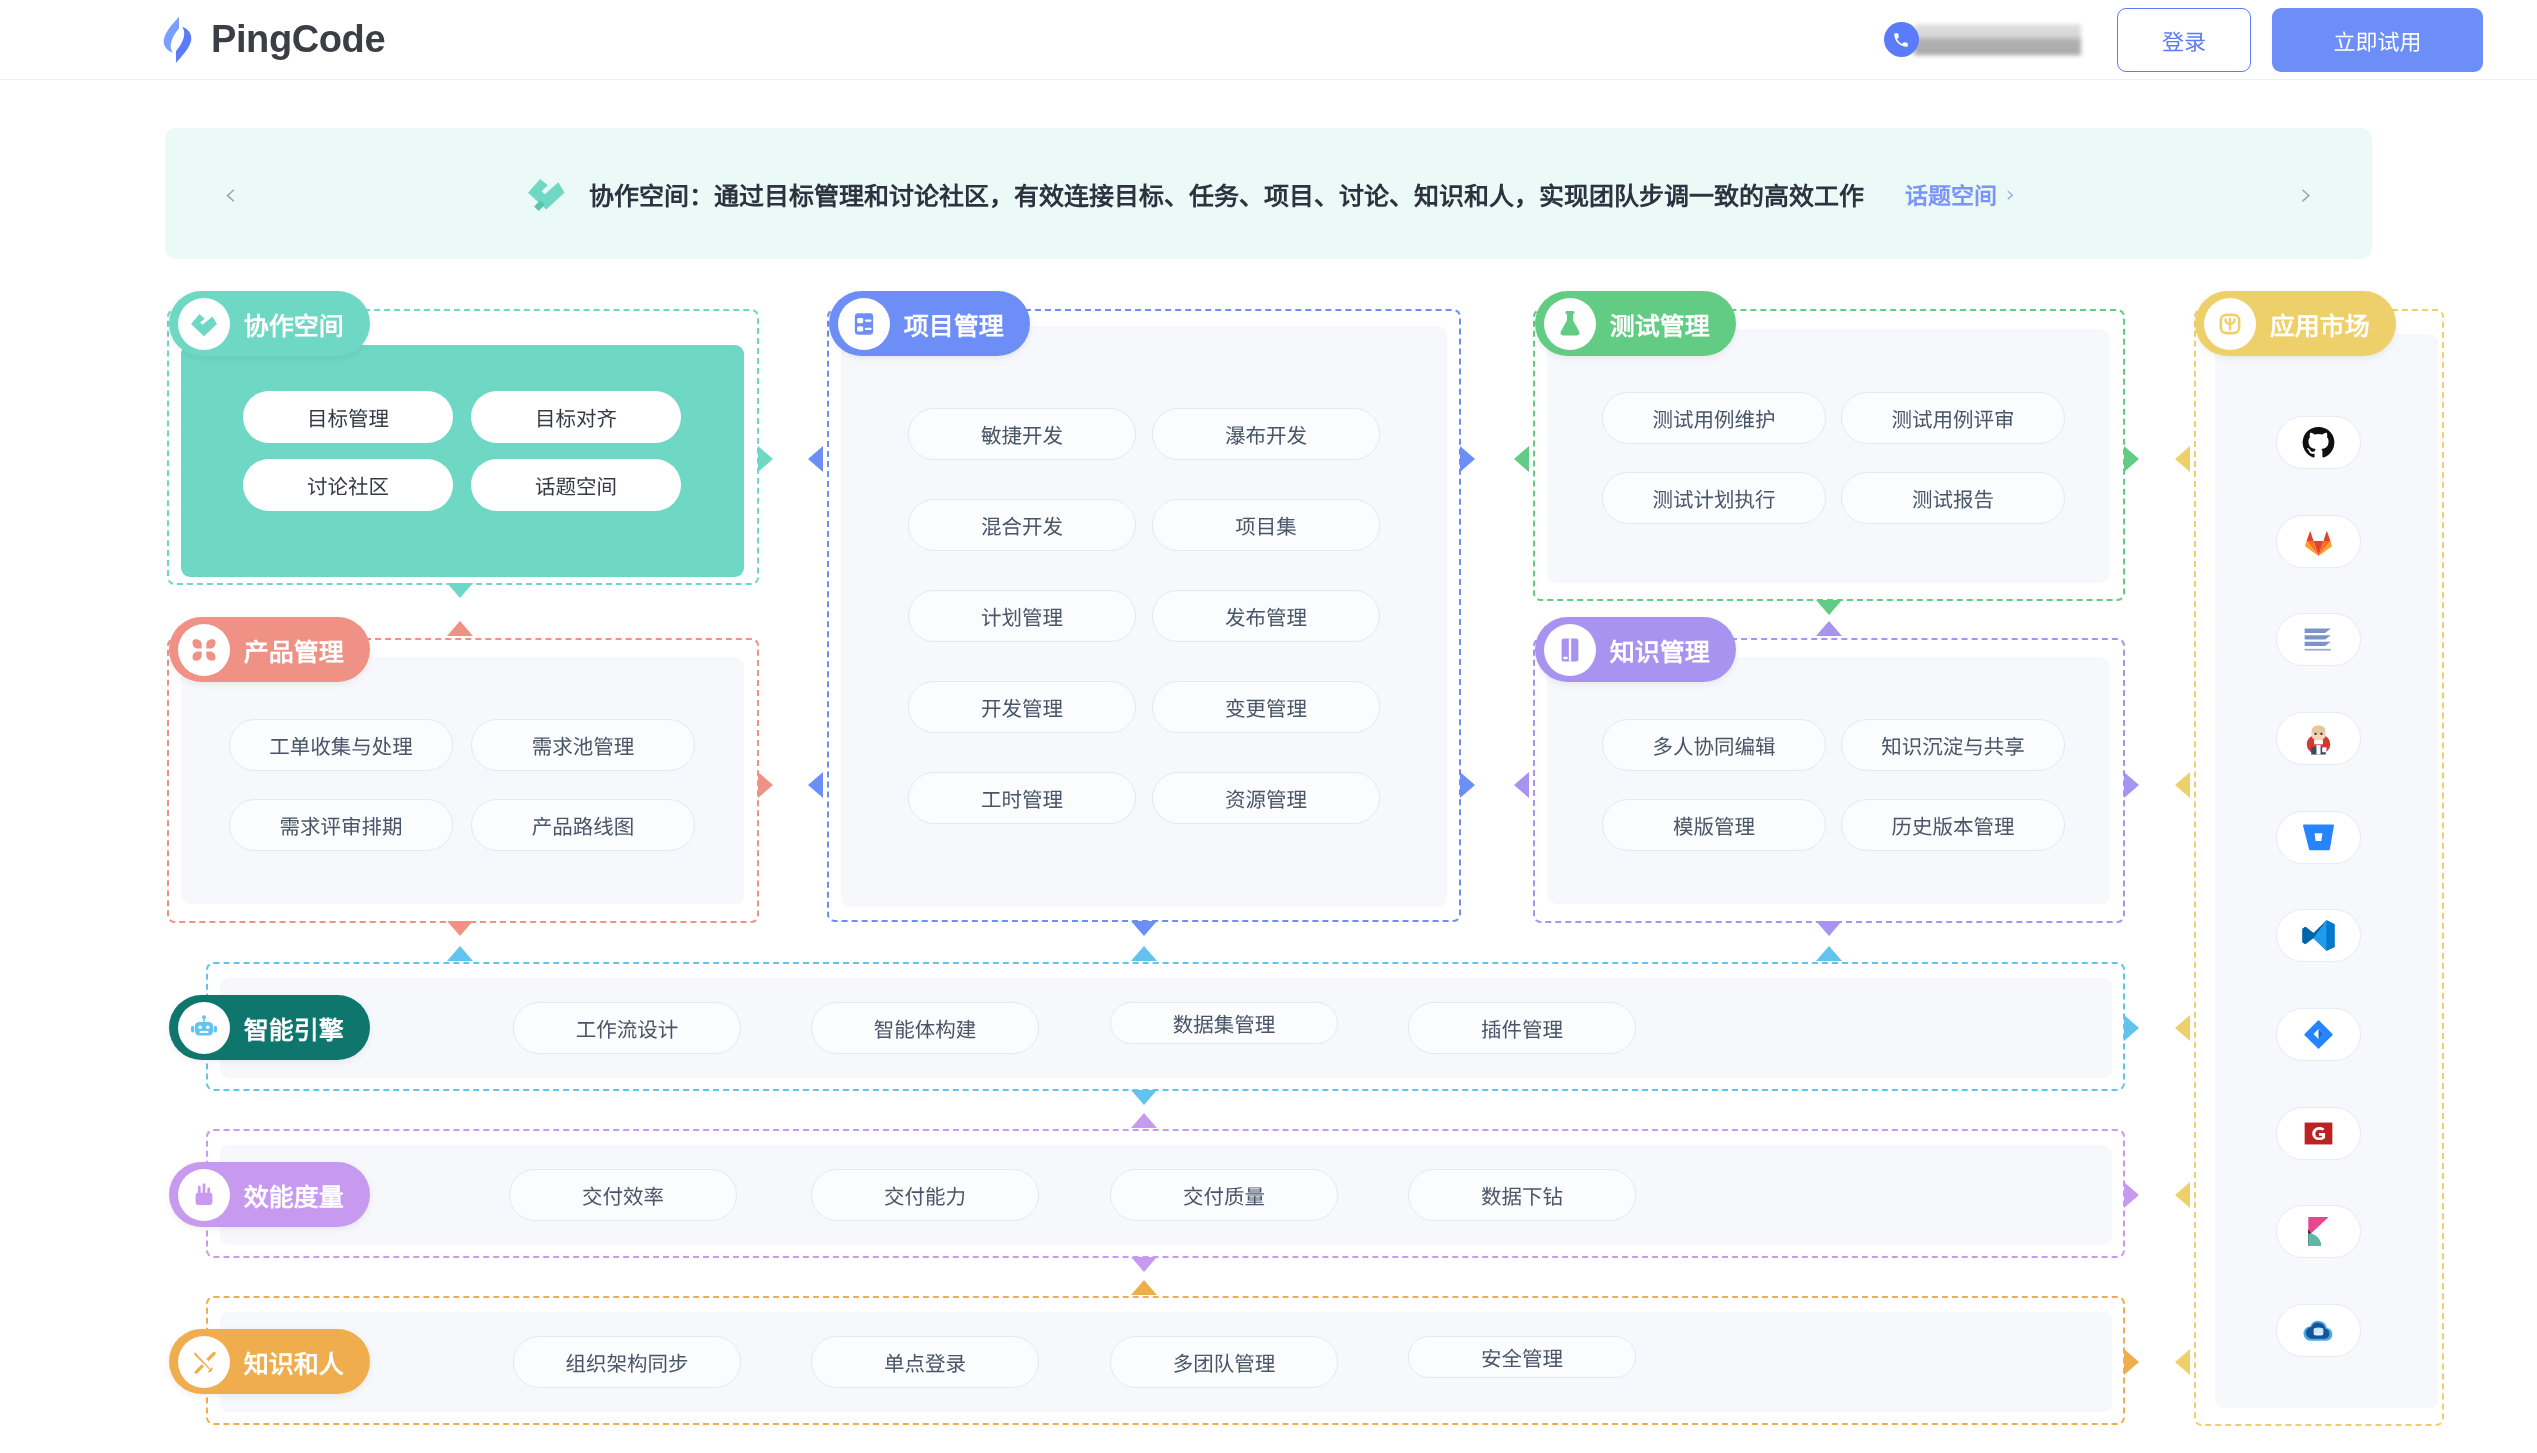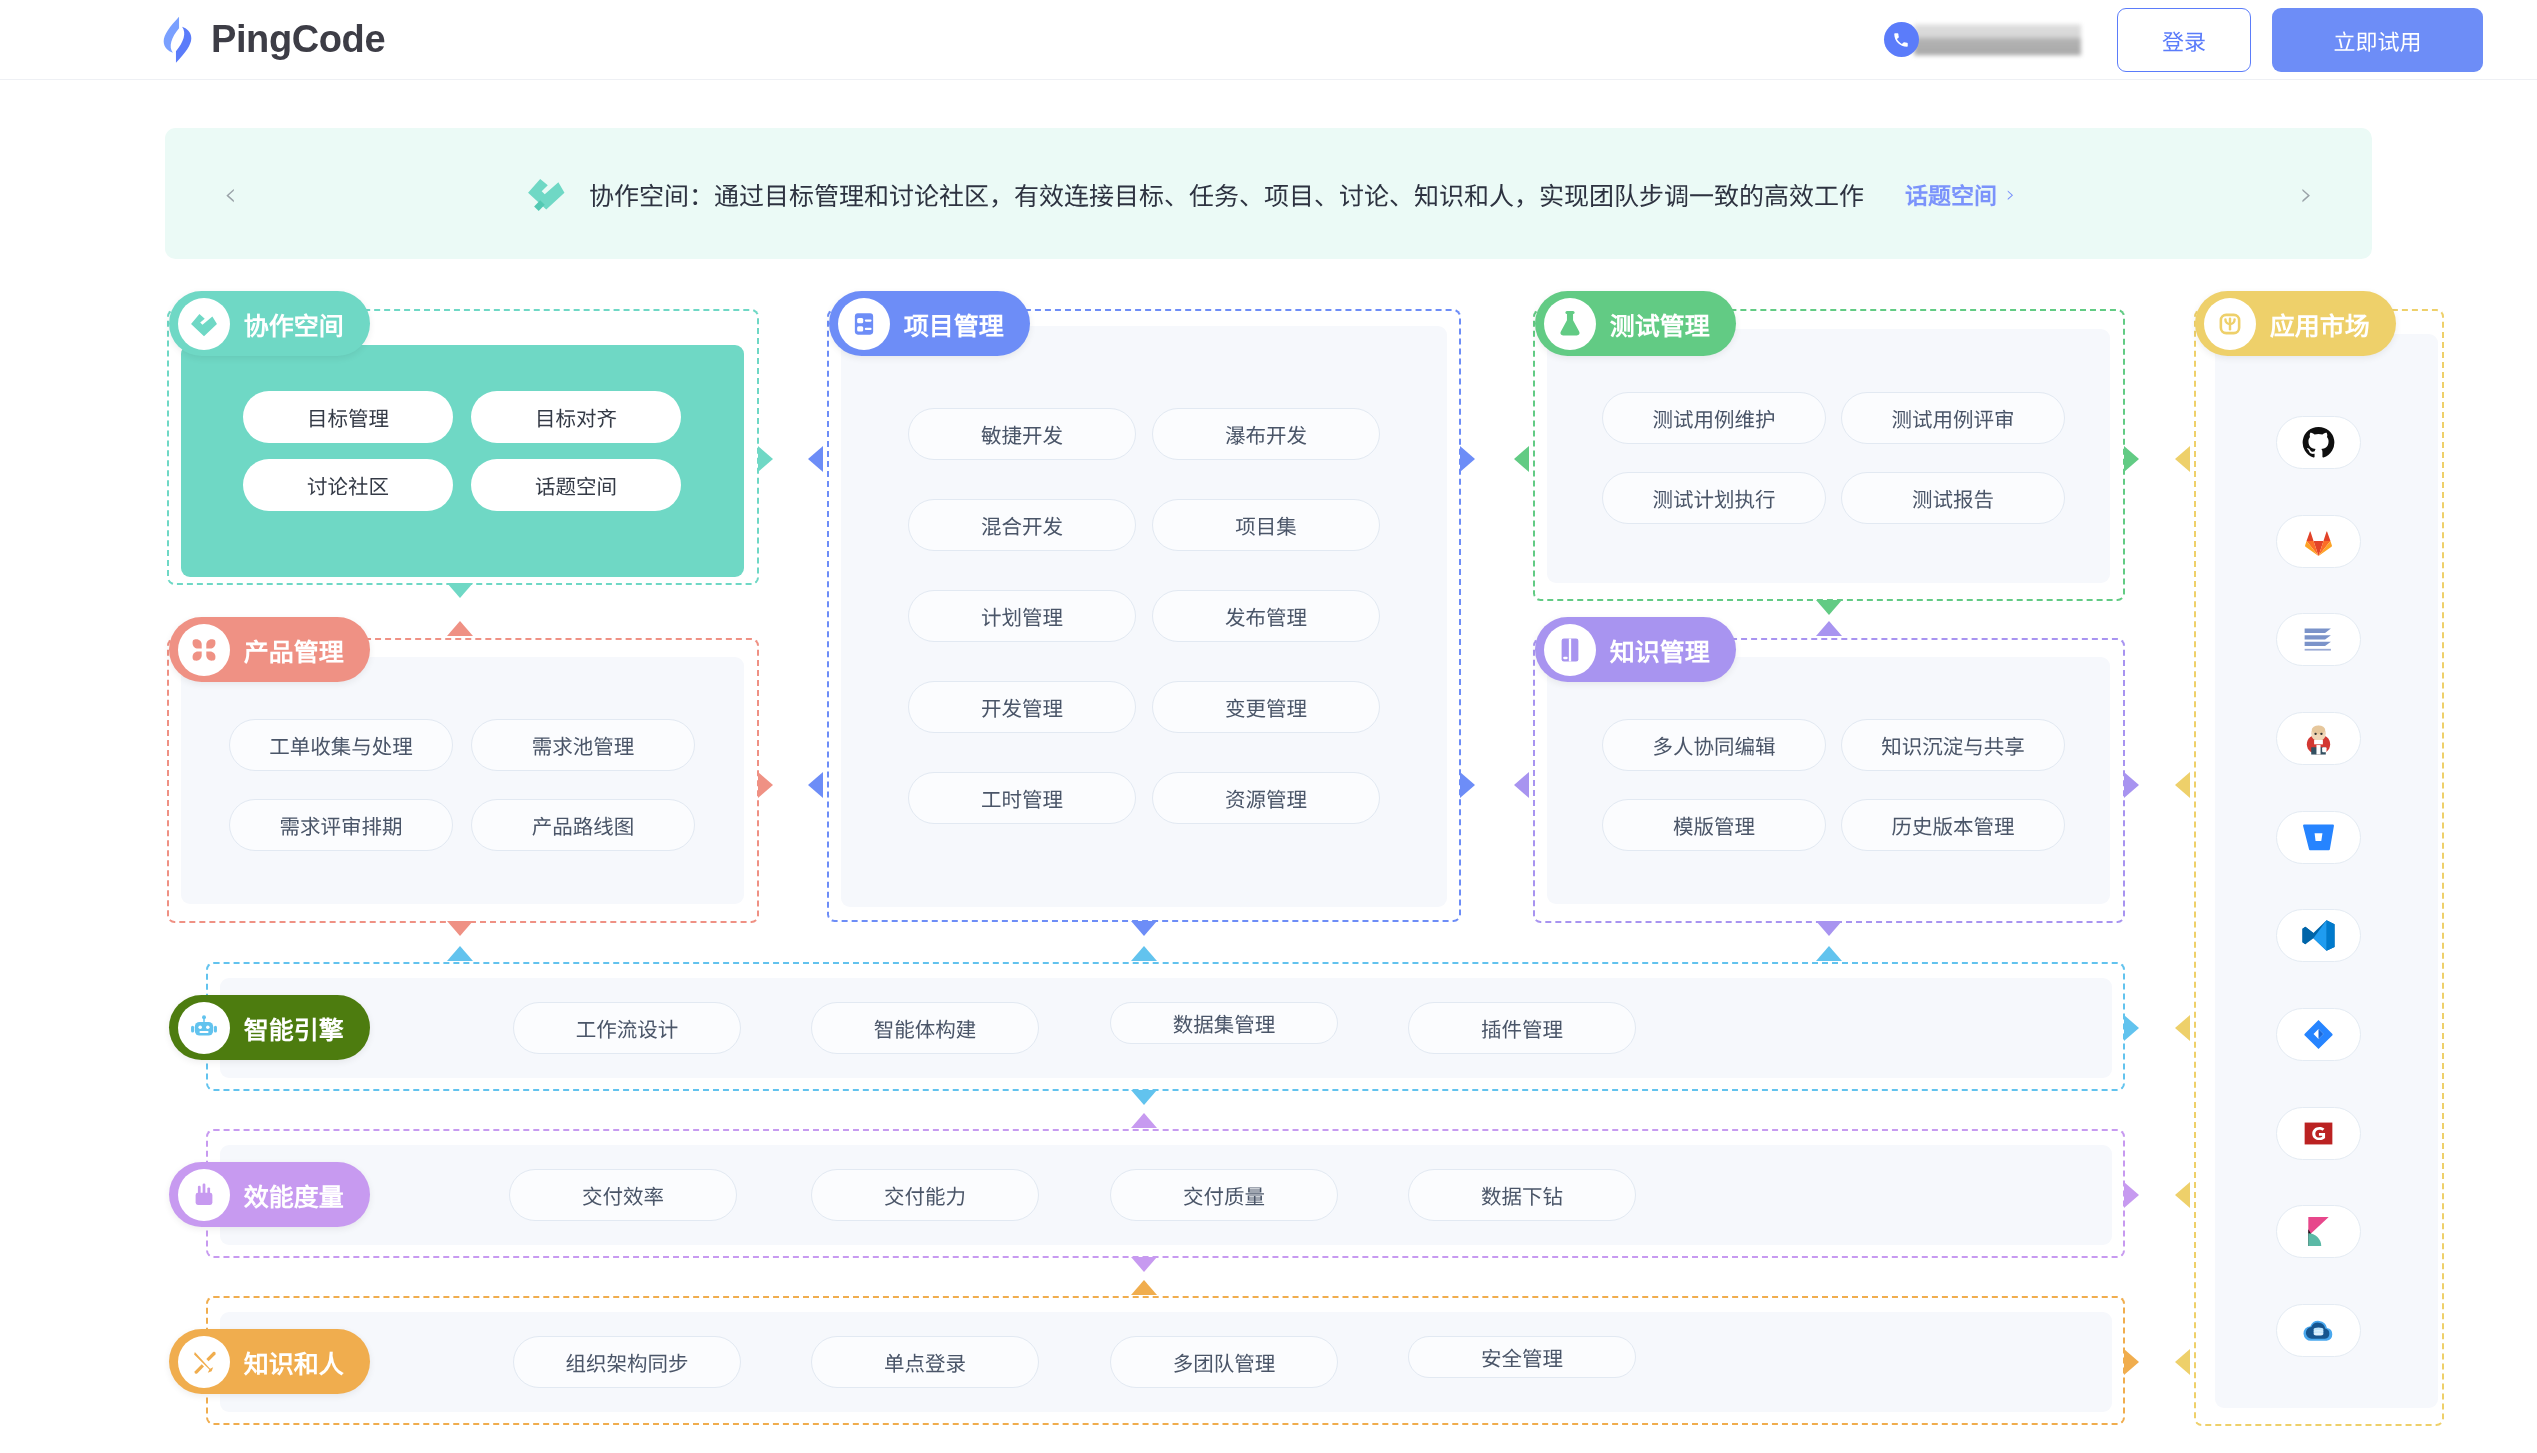--- a/index.html
+++ b/index.html
@@ -90,21 +90,21 @@
   .banner-arrow {
     width: 53px; display: flex; align-items: center; justify-content: center;
     color: #9aa2a8; font-size: 32px; cursor: pointer; user-select: none;
     font-family: "DejaVu Sans", sans-serif; font-weight: 300;
   }
   .banner-arrow.l { margin-left: 39px; }
   .banner-arrow.r { margin-left: auto; margin-right: 39px; }
   .banner-mid { display: flex; align-items: center; flex: 1; justify-content: center; gap: 0; }
   .banner-icon { width: 47px; height: 47px; flex: 0 0 auto; margin-right: 20px; }
   .banner-text {
-    font-size: 25px; font-weight: normal; color: #2d3240; white-space: nowrap;
+    font-size: 25px; font-weight: bold; color: #2d3240; white-space: nowrap;
   }
   .banner-more {
     margin-left: 41px; color: #7b93fb; font-size: 23px; font-weight: bold;
     display: flex; align-items: center; gap: 9px; cursor: pointer; white-space: nowrap;
   }
   .banner-more .ch { font-weight: 300; font-size: 23px; font-family:"DejaVu Sans",sans-serif;}
 
   
   .canvas { position: absolute; left: 0; top: 0; width: 2538px; height: 1454px; }
 
@@ -308,21 +308,21 @@
   <div class="fpill" style="left:1841px; top:719px; width:224px; height:52px;">知识沉淀与共享</div>
   <div class="fpill" style="left:1602px; top:799px; width:224px; height:52px;">模版管理</div>
   <div class="fpill" style="left:1841px; top:799px; width:224px; height:52px;text-align:center;">历史版本管理</div>
   <div class="arw u" style="left:1816px; top:621px; border-bottom:15px solid #a894f0;"></div>
   <div class="arw l" style="left:1514px; top:772px; border-right:15px solid #a894f0;"></div>
   <div class="arw r" style="left:2124px; top:772px; border-left:15px solid #a894f0;"></div>
   <div class="arw d" style="left:1816px; top:921px; border-top:15px solid #a894f0;"></div>
 
   <div class="dashbox" style="left:206px; top:962px; height:129px; width:1919px; border-color:#62c3ee;"></div>
   <div class="panel" style="left:220px; top:978px; width:1892px; height:100px;"></div>
-  <div class="chip" style="left:169px; top:995px; background:#4d7c0f;justify-content:flex-end;">
+  <div class="chip" style="left:169px; top:995px; background:#0f766e;justify-content:flex-end;">
     <span class="bubble">
       <svg viewBox="0 0 42 42">
         <circle cx="21" cy="7" r="2.6" fill="#62c3ee"></circle>
           <rect x="20" y="8" width="2" height="5" fill="#62c3ee"></rect>
         <rect x="9" y="13" width="24" height="18" rx="6" fill="#62c3ee"></rect>
         <rect x="4" y="18" width="4" height="9" rx="2" fill="#62c3ee"></rect>
         <rect x="34" y="18" width="4" height="9" rx="2" fill="#62c3ee"></rect>
         <circle cx="16" cy="20" r="2.3" fill="#fff"></circle>
           <circle cx="26" cy="20" r="2.3" fill="#fff"></circle>
         <rect x="15" y="25" width="12" height="2.6" rx="1.3" fill="#fff"></rect>

